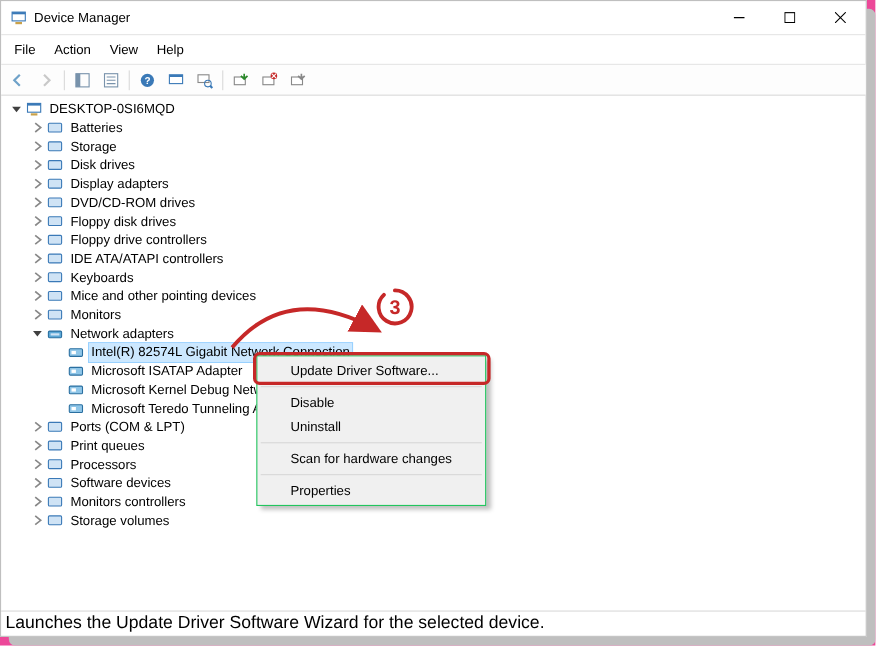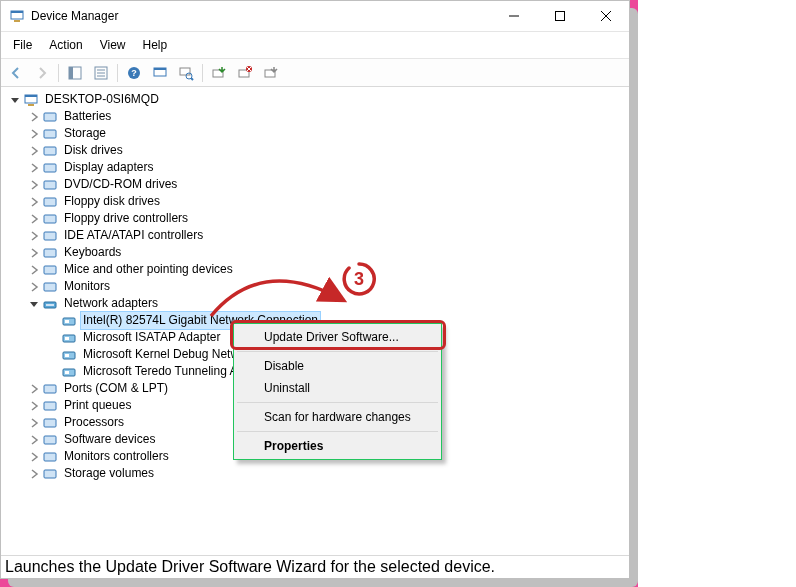--- a/index.html
+++ b/index.html
@@ -1,40 +1,40 @@
 <!DOCTYPE html>
 <html><head>
 <meta charset="utf-8">
 <style>
   html,body{margin:0;padding:0;font-family:"Segoe UI",Tahoma,sans-serif;font-size:12px;color:#000;background:#fff}
-  .frame{position:relative;width:638px;height:587px;background:#ec4899}
+  .frame{position:relative;width:796px;height:587px;background:#ec4899}
   .shadow{position:absolute;left:8px;top:8px;right:0;bottom:0;background:#bfbfbf;border-radius:6px}
   .window{position:absolute;left:0;top:0;right:8px;bottom:8px;background:#fff;border:1px solid #bfbfbf;display:flex;flex-direction:column}
   .titlebar{height:30px;display:flex;align-items:center;padding:0 0 0 8px;border-bottom:1px solid #e5e5e5}
   .titlebar .app-icon{width:16px;height:16px;margin-right:6px;display:flex;align-items:center;justify-content:center}
   .titlebar .title{flex:1;font-size:12px}
   .winbtn{width:46px;height:30px;display:flex;align-items:center;justify-content:center}
   .menubar{height:20px;display:flex;align-items:center;padding:3px 4px;gap:1px}
   .menubar .mi{padding:2px 8px}
   .toolbar{height:27px;display:flex;align-items:center;padding:0 2px;border-top:1px solid #e5e5e5;border-bottom:1px solid #d9d9d9;background:#fdfdfd}
   .tb-btn{width:24px;height:24px;display:flex;align-items:center;justify-content:center;margin:0 1px}
   .tb-sep{width:1px;height:18px;background:#d9d9d9;margin:0 3px}
   .tree{flex:1;overflow:auto;padding:4px 0 4px 0;position:relative}
-  .node{display:flex;align-items:flex-end;height:17px;line-height:17px;white-space:nowrap}
+  .node{display:flex;align-items:flex-start;height:17px;line-height:17px;white-space:nowrap}
   .node .sp{display:inline-block}
   .arrow{width:16px;height:16px;display:flex;align-items:center;justify-content:center;color:#666}
   .arrow svg{width:10px;height:10px}
   .icon{width:16px;height:16px;margin-right:4px;display:flex;align-items:center;justify-content:center}
   .label{padding:0 2px}
   .sel .label{background:#cce8ff;outline:1px solid #99d1ff;color:#000}
   .statusbar{height:22px;border-top:1px solid #d9d9d9;display:flex;align-items:center;padding:0 4px;font-size:16px;color:#000}
   .ctx{position:absolute;background:#f0f0f0;border:1px solid #22c55e;box-shadow:4px 4px 4px rgba(0,0,0,.25);padding:2px;font-size:12px;min-width:200px;z-index:5}
   .ctx .ci{padding:4px 28px 4px 28px;white-space:nowrap}
   .ctx .csep{height:1px;background:#d7d7d7;margin:3px 1px}
-  .ctx .bold{font-weight:bold}
+  .ctx .bold{font-weight:normal}
   .hl{position:absolute;border:3px solid #c62828;border-radius:6px;z-index:6;pointer-events:none}
   .callout{position:absolute;z-index:7;pointer-events:none}
 </style>
 </head>
 <body>
 
 <div class="frame">
   <div class="shadow"></div>
   <div class="window">
 

